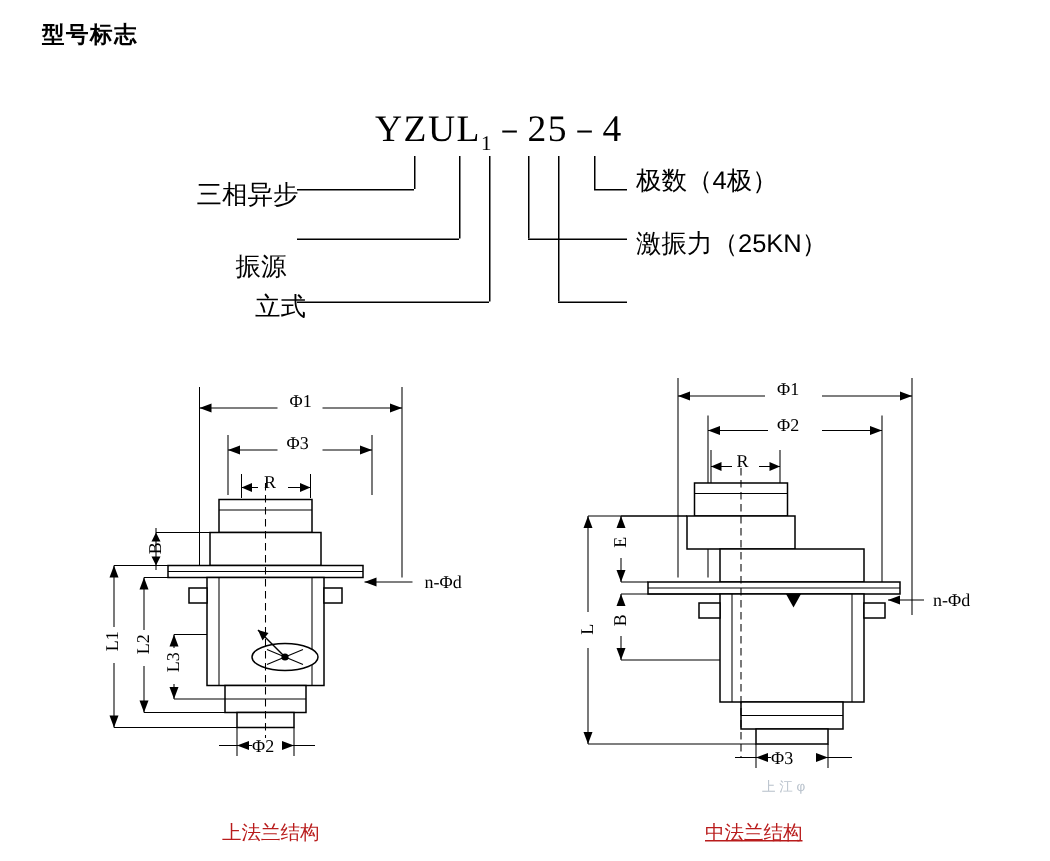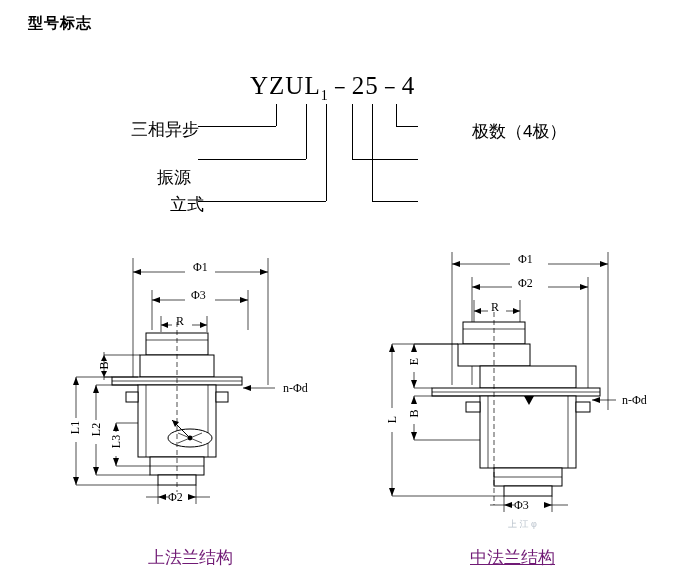--- a/index.html
+++ b/index.html
@@ -44,23 +44,23 @@
     color: #000;
   }
 
   .ln { position: absolute; background: #000; }
   .h1px { height: 1px; }
   .v1px { width: 1px; }
 
   
   .caption {
     position: absolute;
-    font-size: 17px;
+    font-size: 13px;
     white-space: nowrap;
-    color: #701a75;
+    color: #b91c1c;
   }
 
   
   .dim {
     position: absolute;
     font-family: "Liberation Serif", serif;
     font-size: 12px;
     color: #000;
     white-space: nowrap;
   }
@@ -99,21 +99,22 @@
   <div class="ln h1px" style="left:198px; top:201px; width:128px;"></div>
 
   <div class="ln h1px" style="left:396px; top:126px; width:22px;"></div>
   <div class="ln h1px" style="left:352px; top:159px; width:66px;"></div>
   <div class="ln h1px" style="left:372px; top:201px; width:46px;"></div>
 
   <div class="lbl" style="left:131px; top:118px;">三相异步</div>
   <div class="lbl" style="left:157px; top:166px;">振源</div>
   <div class="lbl" style="left:170px; top:193px;font-family:Liberation Mono, monospace;">立式</div>
 
-  <div class="lbl" style="left:424px; top:120px;margin-left:48px;">极数（4极）</div>
+  <div class="lbl" style="left:424px; top:109px;">极数（4极）</div>
+  <div class="lbl" style="left:424px; top:151px;">激振力（25KN）</div>
 
   <svg width="700" height="574">
 
     <g>
       <line class="thin" x1="133" y1="258" x2="133" y2="385"></line>
       <line class="thin" x1="268" y1="258" x2="268" y2="385"></line>
       <line class="thin" x1="133" y1="272" x2="185" y2="272"></line>
       <line class="thin" x1="215" y1="272" x2="268" y2="272"></line>
       <polygon class="fillblk" points="133,272 141,269 141,275"></polygon>
       <polygon class="fillblk" points="268,272 260,269 260,275"></polygon>

